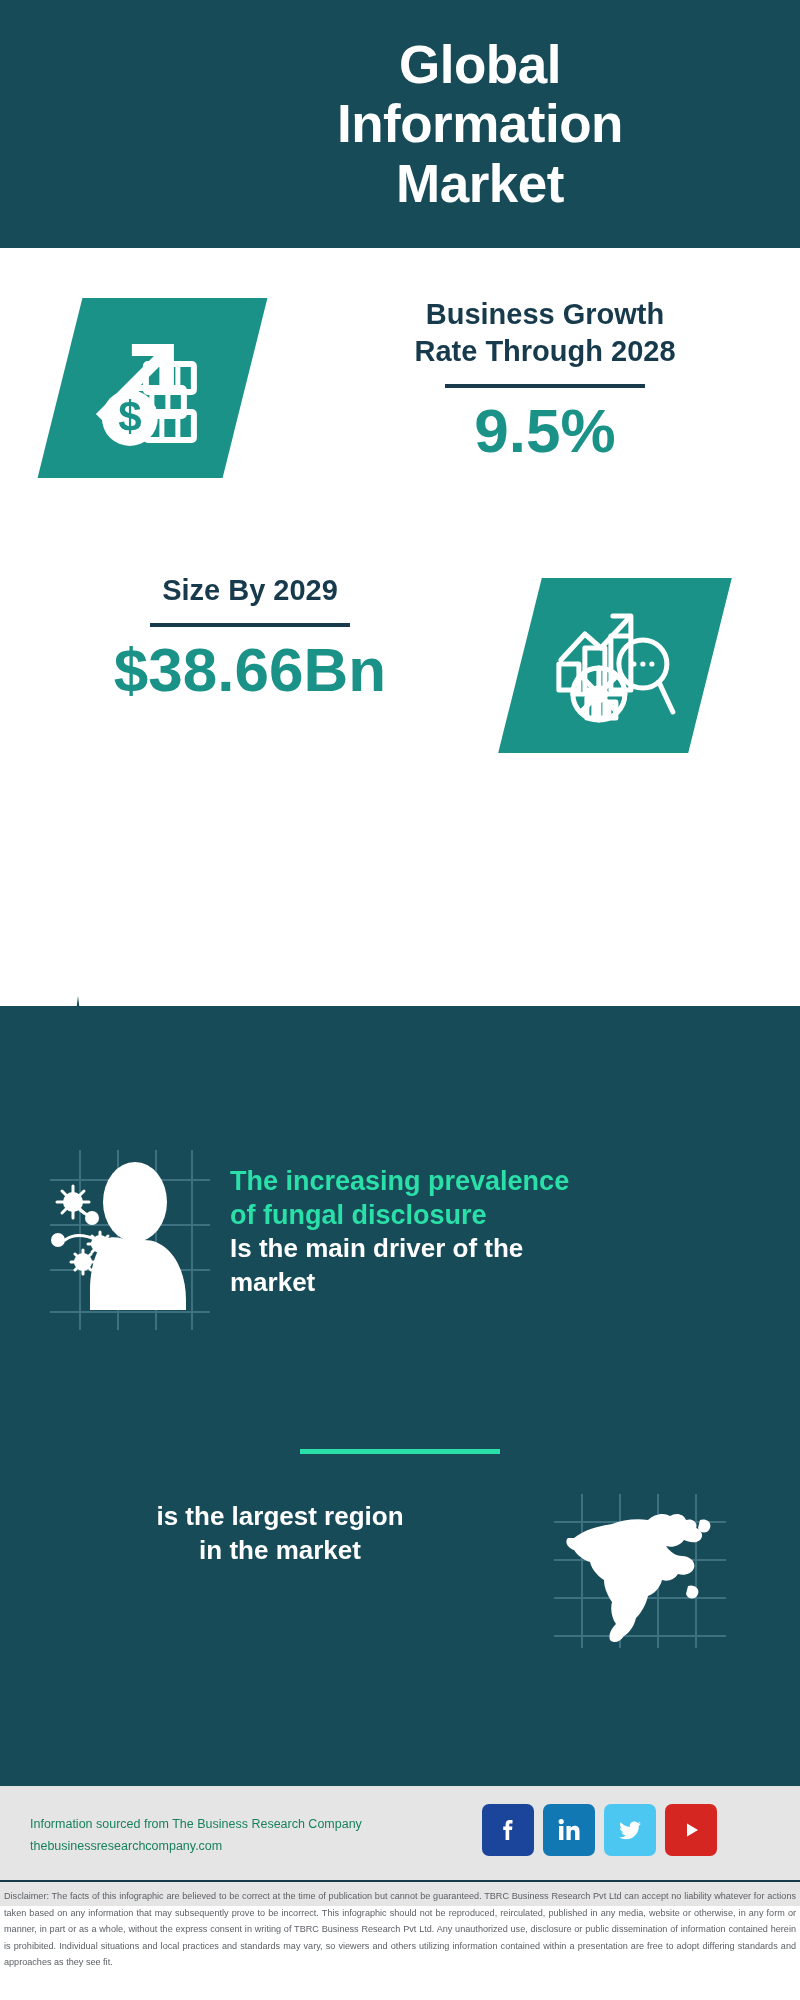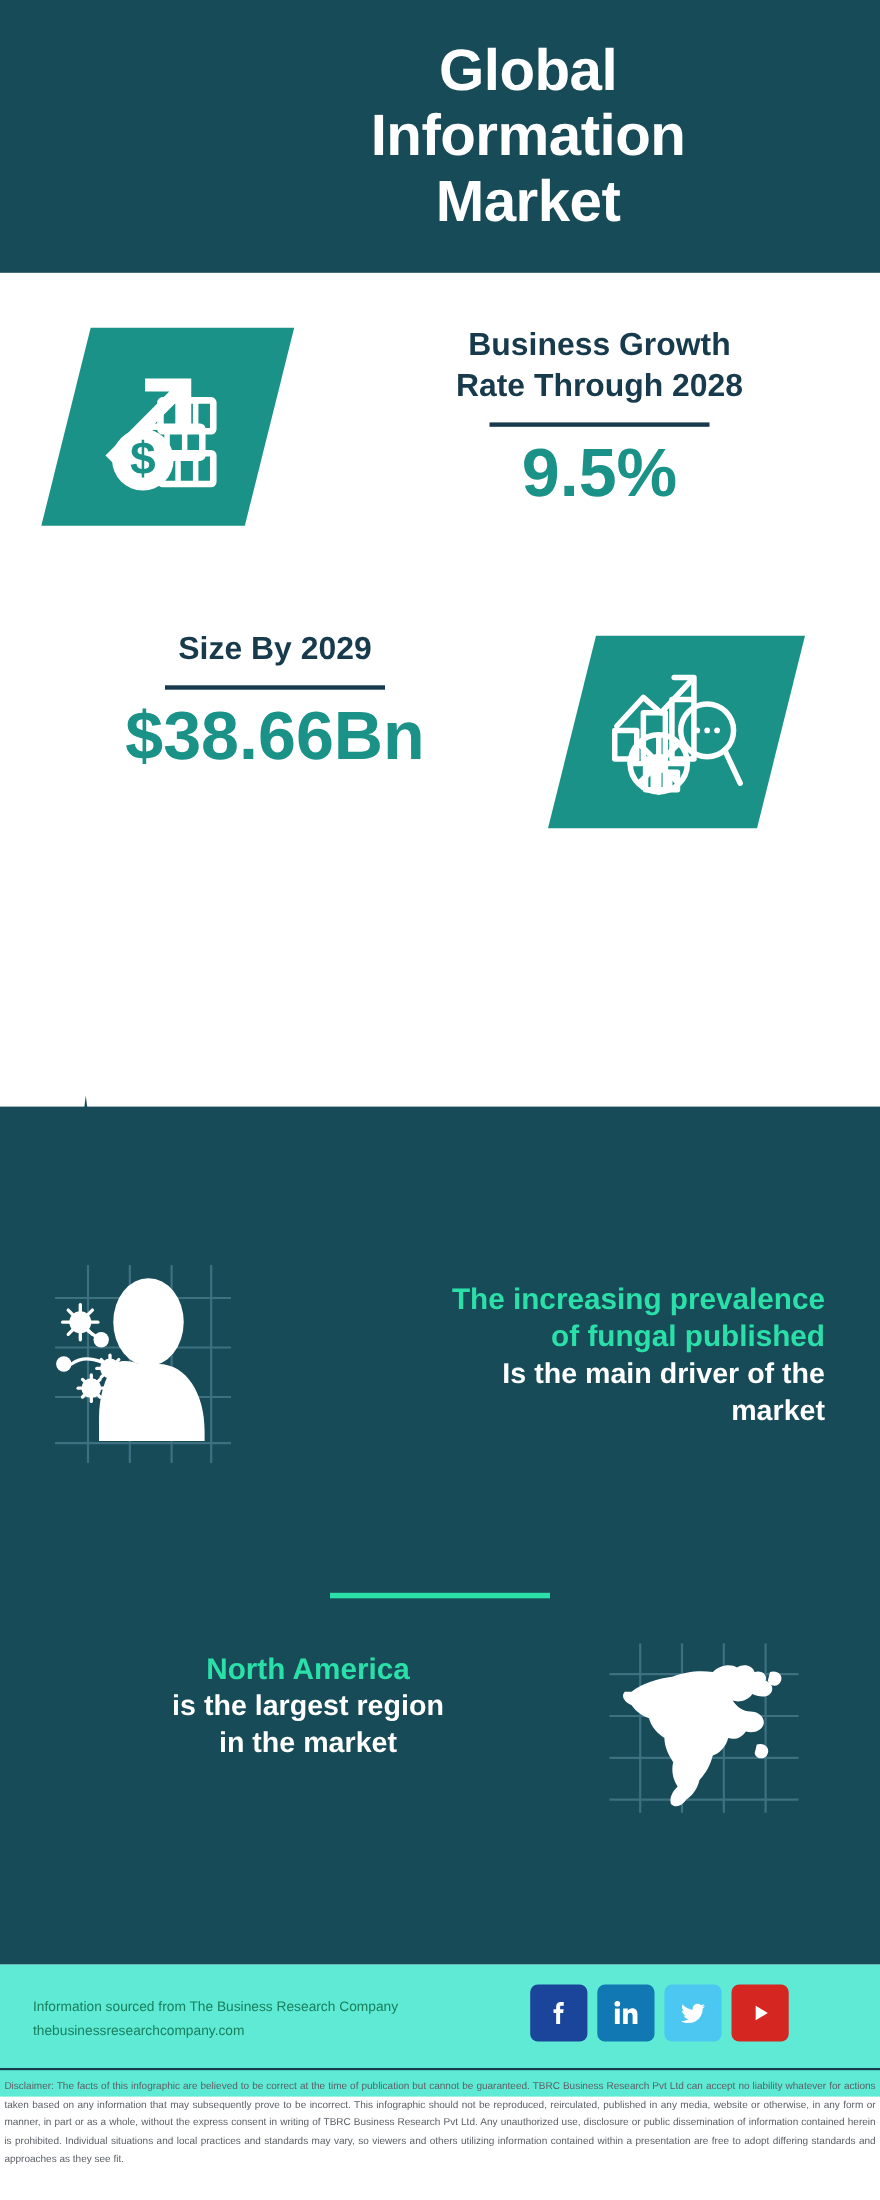--- a/index.html
+++ b/index.html
@@ -83,21 +83,21 @@
 
   
   .driver-row {
     position:absolute; left:0; top:1140px; width:800px; height:220px;
     display:flex; align-items:flex-start;
   }
   .driver-icon {
     position:relative; width:180px; height:190px; margin-left:40px; flex:none;
   }
   .driver-text {
-    width:520px; margin-left:10px; text-align:right; padding-top:24px;
+    width:520px; margin-left:10px; text-align:left; padding-top:24px;
   }
   .accent-line {
     color:#2AE0A8;
     font-size:27px;
     font-weight:bold;
     line-height:1.26;
   }
   .plain-line {
     color:#ffffff;
     font-size:26px;
@@ -119,21 +119,21 @@
   .region-text {
     width:520px; margin-left:20px; text-align:center; padding-top:10px;
   }
   .region-icon {
     position:relative; width:180px; height:160px; margin-left:10px; flex:none;
   }
 
   
   .footer {
     position:absolute; left:0; top:1786px; width:800px; height:120px;
-    background:#5eead4;
+    background:#e5e5e5;
   }
   .footer-src {
     position:absolute; left:30px; top:28px; width:460px;
   }
   .footer-src div {
     color:#19805F;
     font-size:12.5px;
     line-height:1.75;
   }
   .social {
@@ -322,33 +322,32 @@
           <line x1="68" y1="96" x2="52" y2="112"></line>
           <line x1="43" y1="110" x2="43" y2="134"></line>
           <line x1="31" y1="122" x2="55" y2="122"></line>
           <line x1="35" y1="114" x2="51" y2="130"></line>
           <line x1="51" y1="114" x2="35" y2="130"></line>
         </g>
       </svg>
     </div>
     <div class="driver-text">
       <div class="accent-line">The increasing prevalence</div>
-      <div class="accent-line">of fungal published</div>
+      <div class="accent-line">of fungal disclosure</div>
       <div class="plain-line">Is the main driver of the</div>
       <div class="plain-line">market</div>
     </div>
   </div>
 
   <div class="divider-green-wrap">
     <i></i>
   </div>
 
   <div class="region-row">
     <div class="region-text">
-      <div class="accent-line">North America</div>
       <div class="plain-line">is the largest region</div>
       <div class="plain-line">in the market</div>
     </div>
     <div class="region-icon">
       <svg viewBox="0 0 180 160" width="180" height="160" aria-hidden="true">
         <g stroke="#3E7180" stroke-width="2" fill="none">
           <line x1="4" y1="32" x2="176" y2="32"></line>
           <line x1="4" y1="70" x2="176" y2="70"></line>
           <line x1="4" y1="108" x2="176" y2="108"></line>
           <line x1="4" y1="146" x2="176" y2="146"></line>

